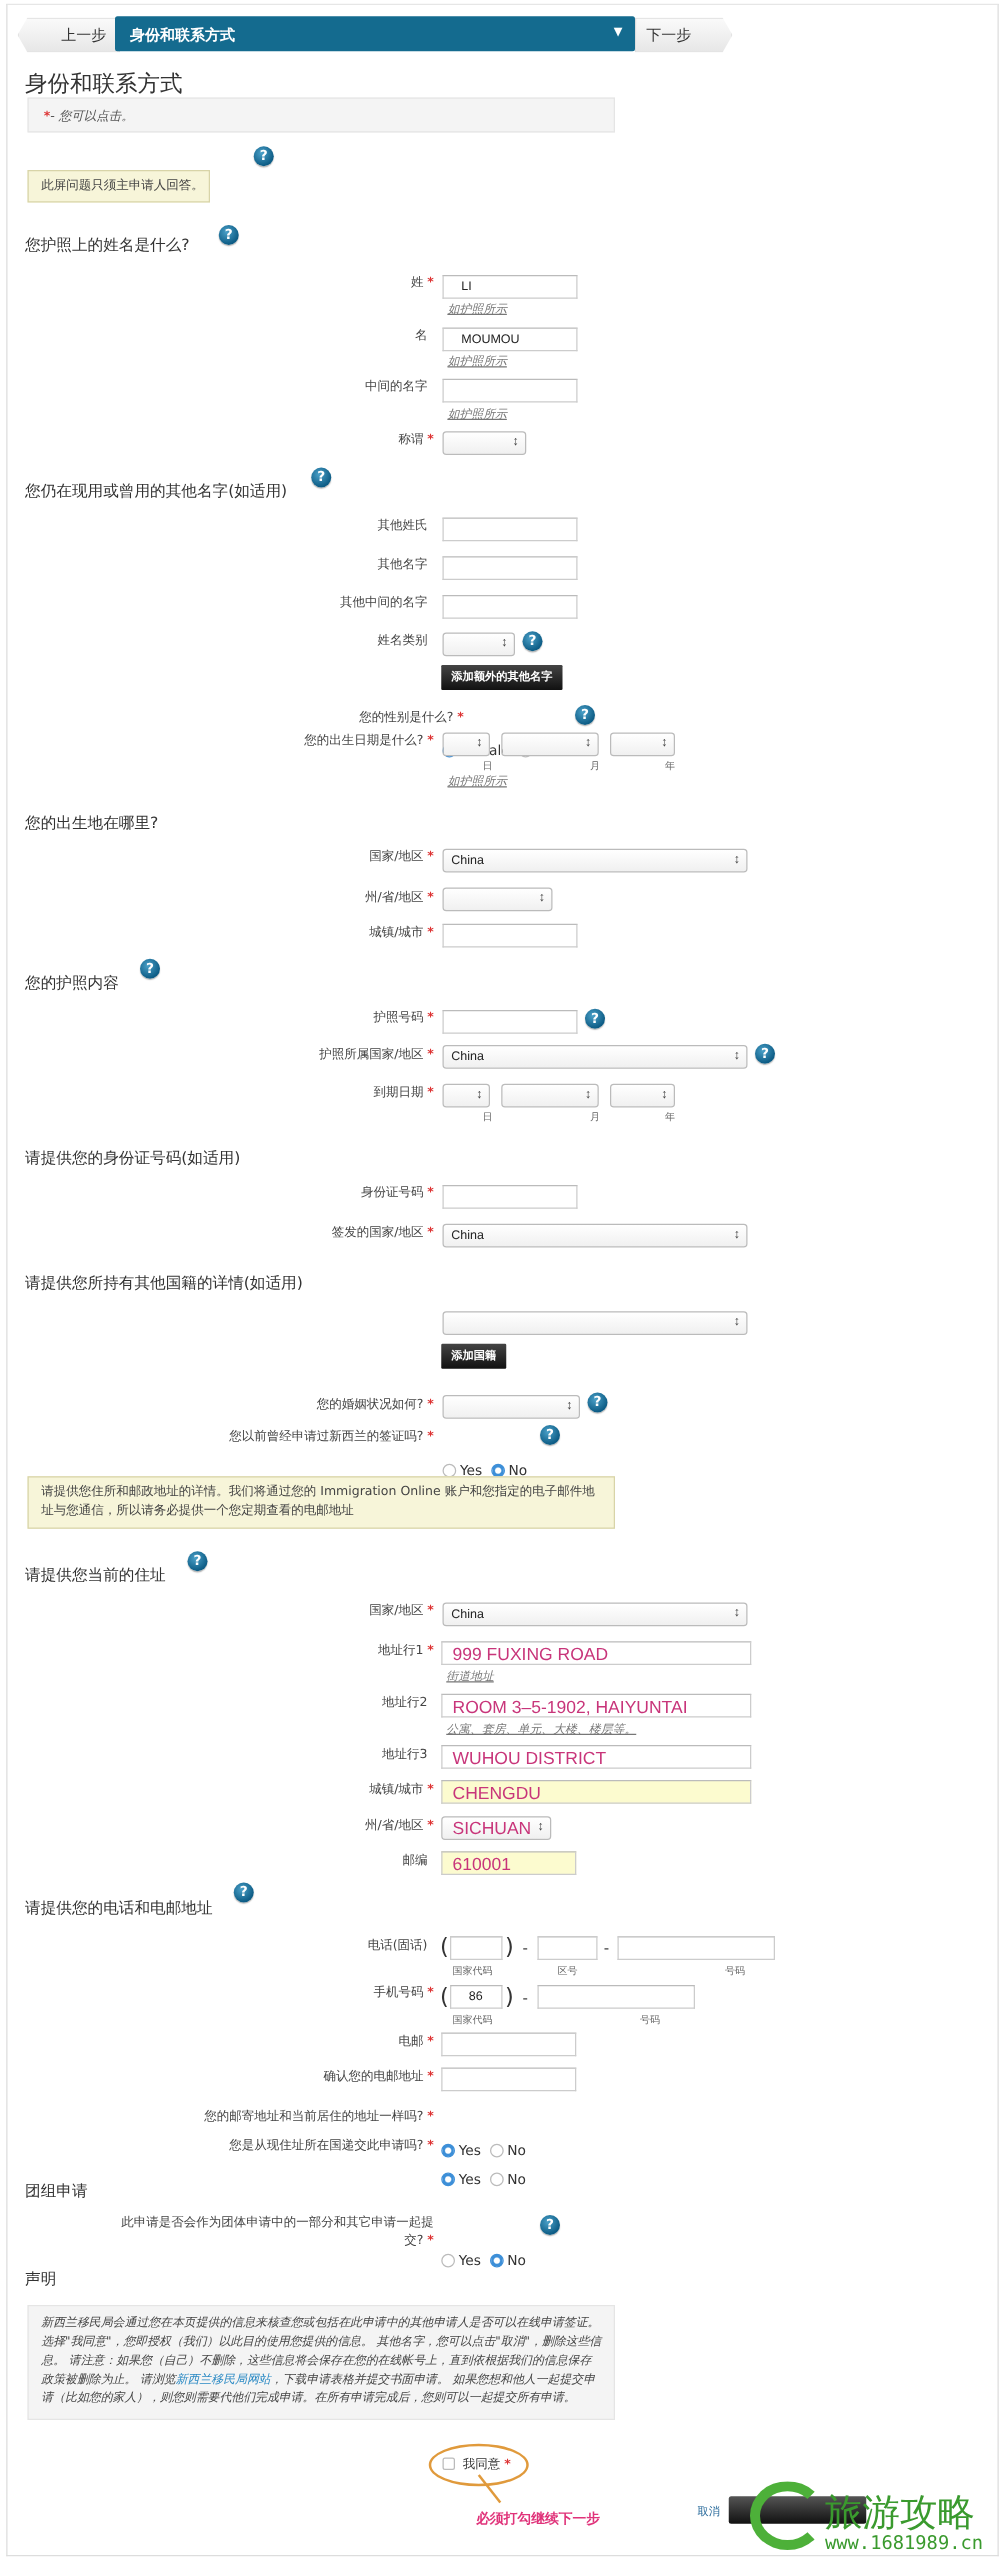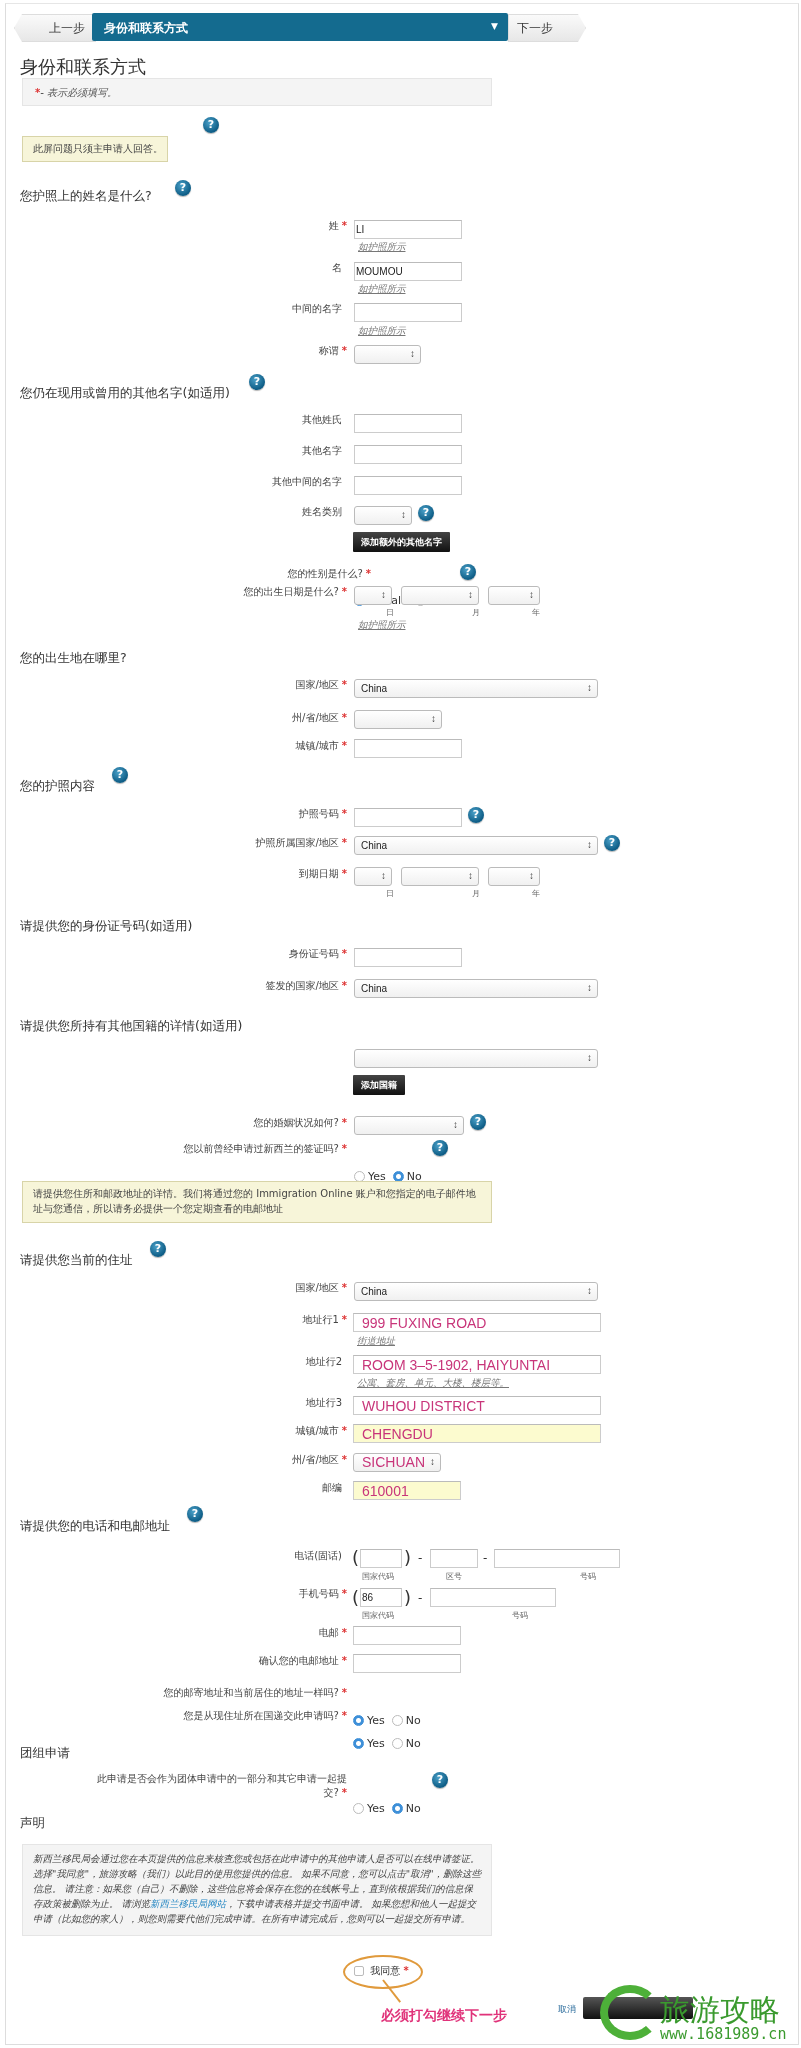--- a/index.html
+++ b/index.html
@@ -30,21 +30,21 @@
               font-size:10px; color:#444; line-height:15px; }
   .help { position:absolute; width:16px; height:16px; border-radius:50%;
           background:radial-gradient(circle at 40% 35%,#4aa0c8,#0d5c85 70%);
           color:#fff; font-size:11px; font-weight:bold; text-align:center; line-height:16px;
           box-shadow:0 1px 1px rgba(0,0,0,.3); }
   .sec-title { position:absolute; left:20px; font-size:12.5px; color:#333; }
   .lbl { position:absolute; font-size:10px; color:#444; text-align:right; white-space:nowrap; }
   .lbl .star { margin-left:3px; }
   .inp { position:absolute; height:19px; border:1px solid #ccc; border-top-color:#bbb;
          background:#fff; box-sizing:border-box; font-size:10px; color:#222;
-         padding:3px 1px; font-family:"Liberation Sans",sans-serif; }
+         padding:3px 14px; font-family:"Liberation Sans",sans-serif; }
   .inp.pink { color:#c8357a; font-size:14px; padding:1px 8px; }
   .inp.yellow { background:#fcfbcf; }
   .sel { position:absolute; height:19px; border:1px solid #bbb; border-radius:3px;
          background:linear-gradient(#fff,#f0f0f0); box-sizing:border-box; font-size:10px;
          color:#222; padding:3px 6px; font-family:"Liberation Sans",sans-serif; }
   .sel::after { content:"\2195"; position:absolute; right:5px; top:2px; font-size:10px; color:#444; }
   .sel.pink { color:#c8357a; font-size:14px; padding:0 8px; }
   .hint { position:absolute; font-size:9.5px; font-style:italic; color:#777;text-decoration:underline; }
   .sub { position:absolute; font-size:8px; color:#666; }
   .btn-dark { position:absolute; background:linear-gradient(#444,#111); color:#fff;
@@ -56,21 +56,21 @@
   .radio.on { background:radial-gradient(circle,#fff 2px,#3d8fd8 3px); border-color:#3d8fd8; }
   .paren { position:absolute; font-size:18px; color:#333; }
   .dash { position:absolute; font-size:12px; color:#333; }
   .decl { position:absolute; left:22px; top:1844px; width:468px; height:90px;
           background:#f4f4f4; border:1px solid #e5e5e5; font-size:9.5px; font-style:italic;
           color:#444; line-height:15px; }
   .decl p { margin:6px 10px; }
   .decl a { color:#2b8ac4; text-decoration:none; }
   .agree-ring { position:absolute; left:343px; top:1955px; width:76px; height:30px;
                 border:2px solid #e09a3c; border-radius:50%; }
-  .annot { position:absolute; left:381px; top:2007px; font-size:14px; color:#e0337a; font-weight:bold; }
+  .annot { position:absolute; left:381px; top:2007px; font-size:11px; color:#e0337a; font-weight:bold; }
   .arrow { position:absolute; left:382px; top:1980px; width:2px; height:28px; background:#e09a3c;
            transform:rotate(-38deg); transform-origin:top; }
   .cancel-link { position:absolute; left:558px; top:2003px; font-size:9px; color:#2b6c9c; }
   .wm { position:absolute; left:598px; top:1990px; font-size:30px; color:#3a9a2e; font-family:"DejaVu Serif",serif; }
   .wm-url { position:absolute; left:660px; top:2025px; font-size:15px; color:#3a9a2e; font-family:"DejaVu Sans Mono",monospace; }
   .wm-logo { position:absolute; left:600px; top:1985px; width:60px; height:55px; border-radius:50%;
              border:8px solid #4db039; border-right-color:transparent; box-sizing:border-box; }
   .next-btn { position:absolute; left:583px; top:1997px; width:110px; height:22px; background:linear-gradient(#555,#111); border-radius:2px; }
 </style>
 </head>
@@ -84,21 +84,21 @@
 <div class="nav-cur">
   <span class="t">身份和联系方式</span>
   <span class="c">▼</span>
 </div>
 <div class="nav-next">
     <span style="left:8px">下一步</span>
   </div>
 
 <div class="page-title">身份和联系方式</div>
 <div class="req-note">
-    <span><b class="star">*</b><i>- 表示必须填写。</i></span>
+    <span><b class="star">*</b><i>- 您可以点击。</i></span>
   </div>
 
 <div class="help" style="left:203px;top:117px">?</div>
 <div class="warn-box" style="left:22px;top:136px;width:144px;height:24px">
     <span style="position:absolute;left:10px;top:4px">此屏问题只须主申请人回答。</span>
   </div>
 
 <div class="sec-title" style="top:188px">您护照上的姓名是什么?</div>
 <div class="help" style="left:175px;top:180px">?</div>
 
@@ -262,21 +262,21 @@
 <div class="sec-title" style="top:1745px">团组申请</div>
 <div class="lbl" style="left:95px;width:252px;top:1772px;white-space:normal;line-height:14px"><span>此申请是否会作为团体申请中的一部分和其它申请一起提交?</span><span class="star">*</span></div>
 <div class="radio-row" style="left:353px;top:1774px">
   <span class="radio"></span><span>Yes</span>
   &nbsp;<span class="radio on"></span><span>No</span>
 </div>
 <div class="help" style="left:432px;top:1772px">?</div>
 
 <div class="sec-title" style="top:1815px">声明</div>
 <div class="decl">
-  <p><span>新西兰移民局会通过您在本页提供的信息来核查您或包括在此申请中的其他申请人是否可以在线申请签证。 选择"我同意"，旅游攻略（我们）以此目的使用您提供的信息。 如果不同意，您可以点击"取消"，删除这些信息。 请注意：如果您（自己）不删除，这些信息将会保存在您的在线帐号上，直到依根据我们的信息保存政策被删除为止。 请浏览</span><a>新西兰移民局网站</a><span>，下载申请表格并提交书面申请。 如果您想和他人一起提交申请（比如您的家人），则您则需要代他们完成申请。在所有申请完成后，您则可以一起提交所有申请。</span></p>
+  <p><span>新西兰移民局会通过您在本页提供的信息来核查您或包括在此申请中的其他申请人是否可以在线申请签证。 选择"我同意"，您即授权（我们）以此目的使用您提供的信息。 其他名字，您可以点击"取消"，删除这些信息。 请注意：如果您（自己）不删除，这些信息将会保存在您的在线帐号上，直到依根据我们的信息保存政策被删除为止。 请浏览</span><a>新西兰移民局网站</a><span>，下载申请表格并提交书面申请。 如果您想和他人一起提交申请（比如您的家人），则您则需要代他们完成申请。在所有申请完成后，您则可以一起提交所有申请。</span></p>
 </div>
 
 <div class="agree-ring"></div>
 <div class="abs" style="left:354px;top:1964px;font-size:10px;color:#333">
   <span class="radio" style="border-radius:2px;width:10px;height:10px"></span>
   <span>我同意</span> <span class="star">*</span>
 </div>
 <div class="arrow"></div>
 <div class="annot">必须打勾继续下一步</div>
 

